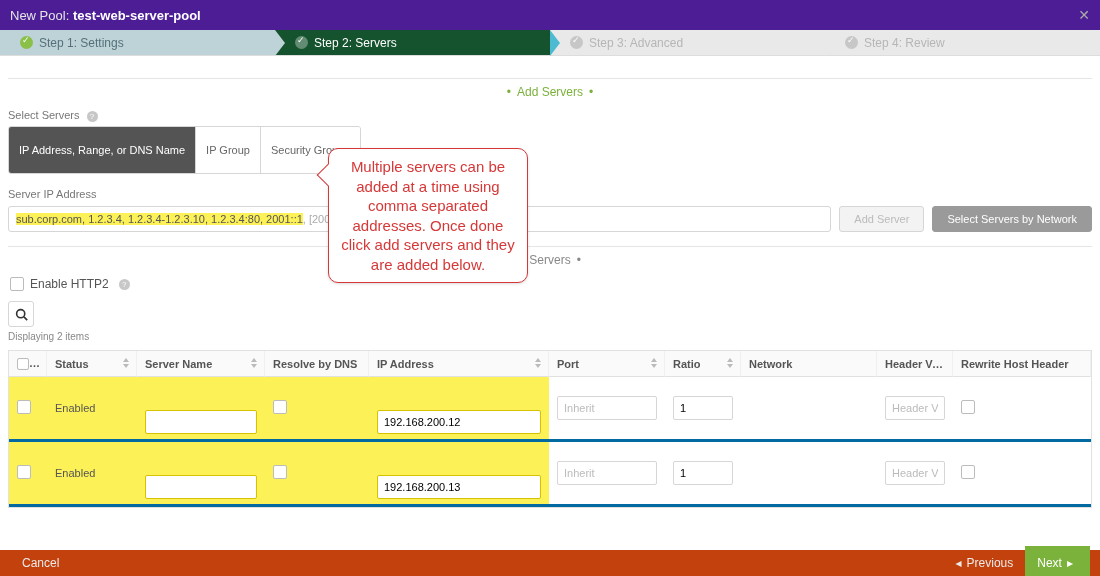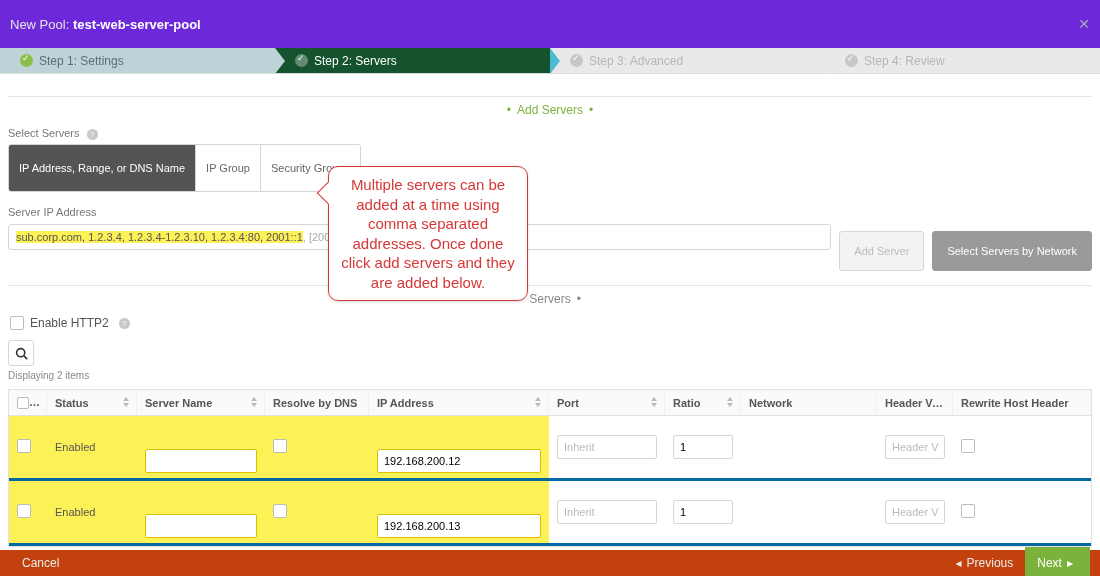--- a/index.html
+++ b/index.html
@@ -1,19 +1,19 @@
 <!DOCTYPE html>
 <html><head>
 <meta charset="utf-8">
 <style>
   * { box-sizing: border-box; }
   html, body { margin:0; padding:0; height:100%; font-family: "Helvetica Neue", Arial, sans-serif; font-size:12px; color:#555; background:#fff; }
   .page { display:flex; flex-direction:column; height:576px; width:1100px; }
   
-  .titlebar { background:#6d28d9; color:#e5e5e5; display:flex; align-items:center; height:48px; padding:0 10px; }
+  .titlebar { background:#4c1d95; color:#e5e5e5; display:flex; align-items:center; height:30px; padding:0 10px; }
   .titlebar .title { font-size:13px; }
   .titlebar .title .bold { font-weight:700; color:#fff; }
   .titlebar .close { margin-left:auto; font-size:14px; color:#aaa; cursor:pointer; }
 
   
   .steps { display:flex; height:26px; background:#f5f5f5; border-bottom:1px solid #ddd; }
   .step { position:relative; flex:1; display:flex; align-items:center; padding-left:20px; font-size:12px; color:#9aa; }
   .step.done   { background:#bed3d8; color:#55707a; }
   .step.active { background:#14532d; color:#fff; }
   .step.future { background:#e9e9e9; color:#b6b6b6; }
@@ -43,21 +43,21 @@
   .tab:last-child { border-right:none; }
   .tab.active { background:#545454; color:#fff; }
 
   .ip-row { display:flex; margin-top:6px; gap:8px; }
   .ip-input-wrap { flex:1; position:relative; }
   .ip-input { width:100%; height:26px; border:1px solid #d6d6d6; border-radius:3px; padding:0 8px; font-size:11px; color:#555; }
   .ph-overlay { position:absolute; left:8px; top:0; line-height:26px; font-size:11px; pointer-events:none; }
   .hl-yellow { background:#fdf158; }
   .ph-tail { color:#aaa; }
 
-  .btn { height:40px; padding:0 14px; border:1px solid #d6d6d6; border-radius:3px; background:#f3f3f3; color:#777; font-size:11px; cursor:pointer; display:inline-flex; align-items:center;margin-top:7px; }
+  .btn { height:26px; padding:0 14px; border:1px solid #d6d6d6; border-radius:3px; background:#f3f3f3; color:#777; font-size:11px; cursor:pointer; display:inline-flex; align-items:center; }
   .btn.disabled { color:#bbb; cursor:not-allowed; }
 
   
   .callout { position:absolute; border:1.5px solid #d63838; border-radius:10px; background:#fff; padding:8px 12px; color:#d63838; font-size:15px; line-height:1.3; text-align:center; width:200px; box-shadow:0 1px 3px rgba(0,0,0,.15); }
   .callout .tail { position:absolute; width:16px; height:16px; background:#fff; border-left:1.5px solid #d63838; border-bottom:1.5px solid #d63838; transform:rotate(45deg); left:-9px; top:18px; }
 
   .check-row { display:flex; align-items:center; gap:6px; margin:10px 2px; }
   .chk { width:14px; height:14px; border:1px solid #bcbcbc; border-radius:2px; background:#fff; display:inline-block; }
 
   .search-btn { width:26px; height:26px; border:1px solid #d6d6d6; border-radius:3px; display:flex; align-items:center; justify-content:center; cursor:pointer; }

